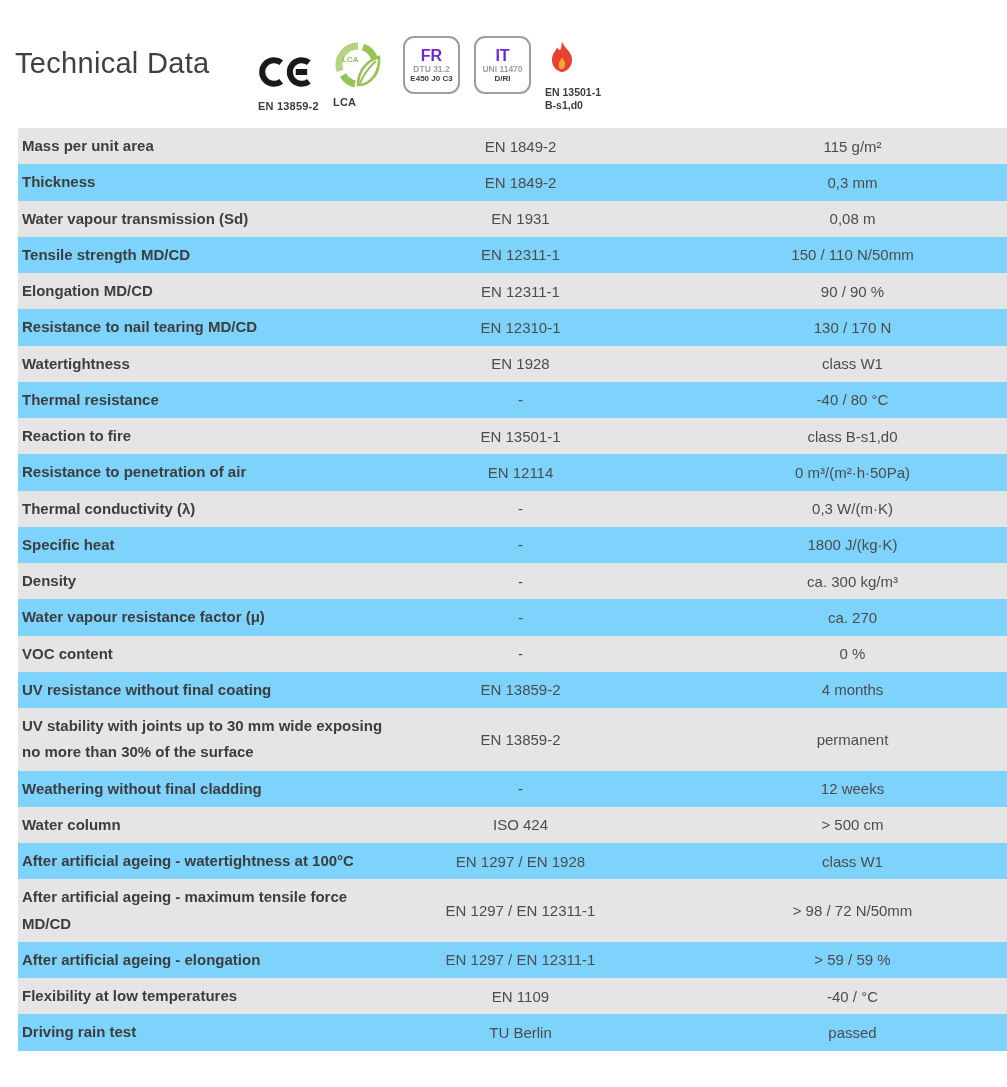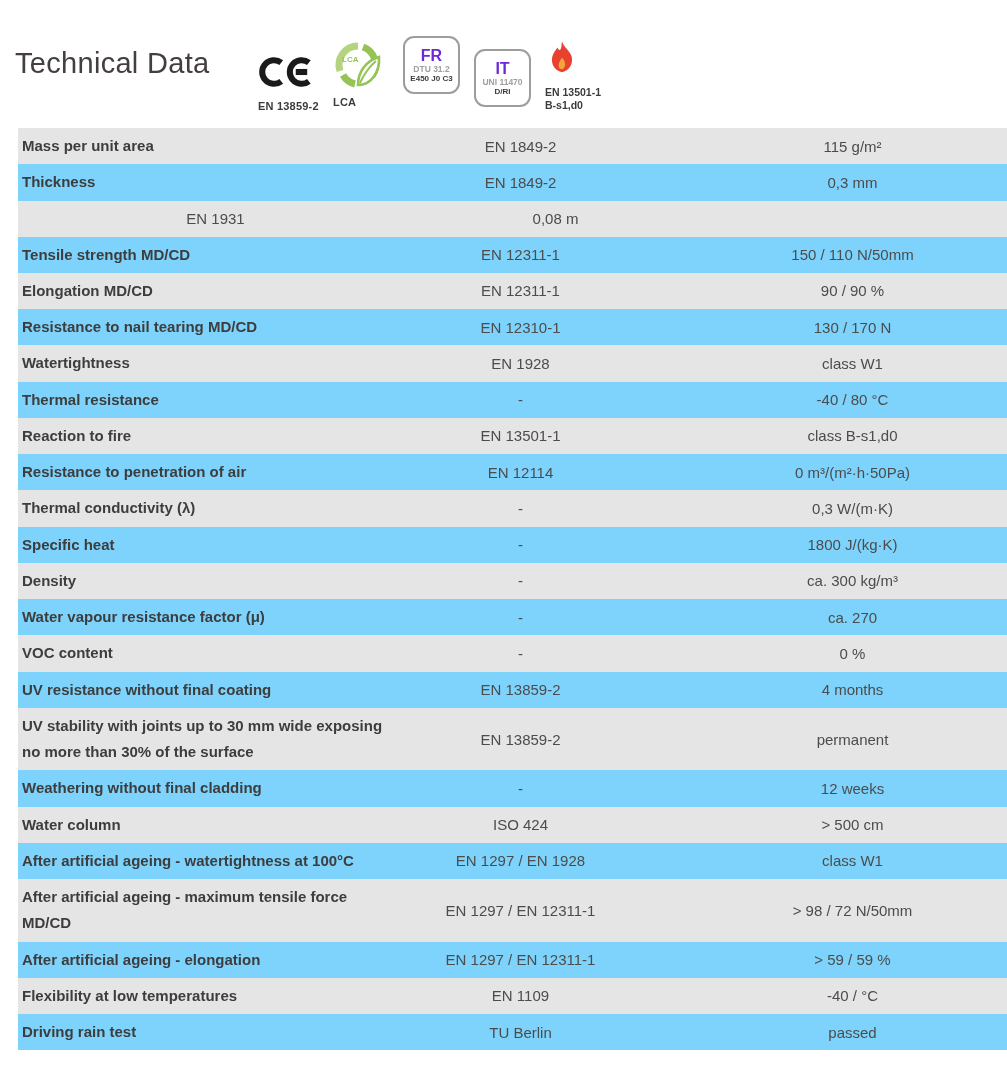--- a/index.html
+++ b/index.html
@@ -15,21 +15,21 @@
     font-size:29px; font-weight:500; color:#453e3e; letter-spacing:.3px;
   }
   .cert { position:absolute; text-align:left; }
   .cert-label {
     font-size:11px; font-weight:bold; color:#3c3c3c; margin-top:2px;
     letter-spacing:.2px; white-space:nowrap;
   }
   .cert-ce   { left:258px; top:50px; width:62px; }
   .cert-lca  { left:333px; top:40px; width:52px; }
   .cert-fr   { left:403px; top:36px; width:57px; }
-  .cert-it   { left:474px; top:36px; width:58px;margin-top:13px; }
+  .cert-it   { left:474px; top:36px; width:58px; }
   .cert-fire { left:545px; top:40px; width:76px; }
   .badge {
     box-sizing:border-box; width:57px; height:58px;
     border:2px solid #9d9d9d; border-radius:11px; background:#fff;
     display:flex; flex-direction:column; align-items:center; justify-content:center;
     line-height:1.1;
   }
   .badge .country { font-size:16px; font-weight:bold; color:#6d28d9; }
   .badge .line1   { font-size:8.5px; font-weight:bold; color:#a0a0a0; margin-top:1px; }
   .badge .line2   { font-size:8px;  font-weight:bold; color:#3c3c3c; }
@@ -117,20 +117,21 @@
     <div class="cell val">115 g/m²</div>
   </div>
 
   <div class="trow alt">
     <div class="cell prop">Thickness</div>
     <div class="cell std">EN 1849-2</div>
     <div class="cell val">0,3 mm</div>
   </div>
 
   <div class="trow">
+    <div class="cell prop">Water vapour transmission (Sd)</div>
     <div class="cell std">EN 1931</div>
     <div class="cell val">0,08 m</div>
   </div>
 
   <div class="trow alt">
     <div class="cell prop">Tensile strength MD/CD</div>
     <div class="cell std">EN 12311-1</div>
     <div class="cell val">150 / 110 N/50mm</div>
   </div>
 

